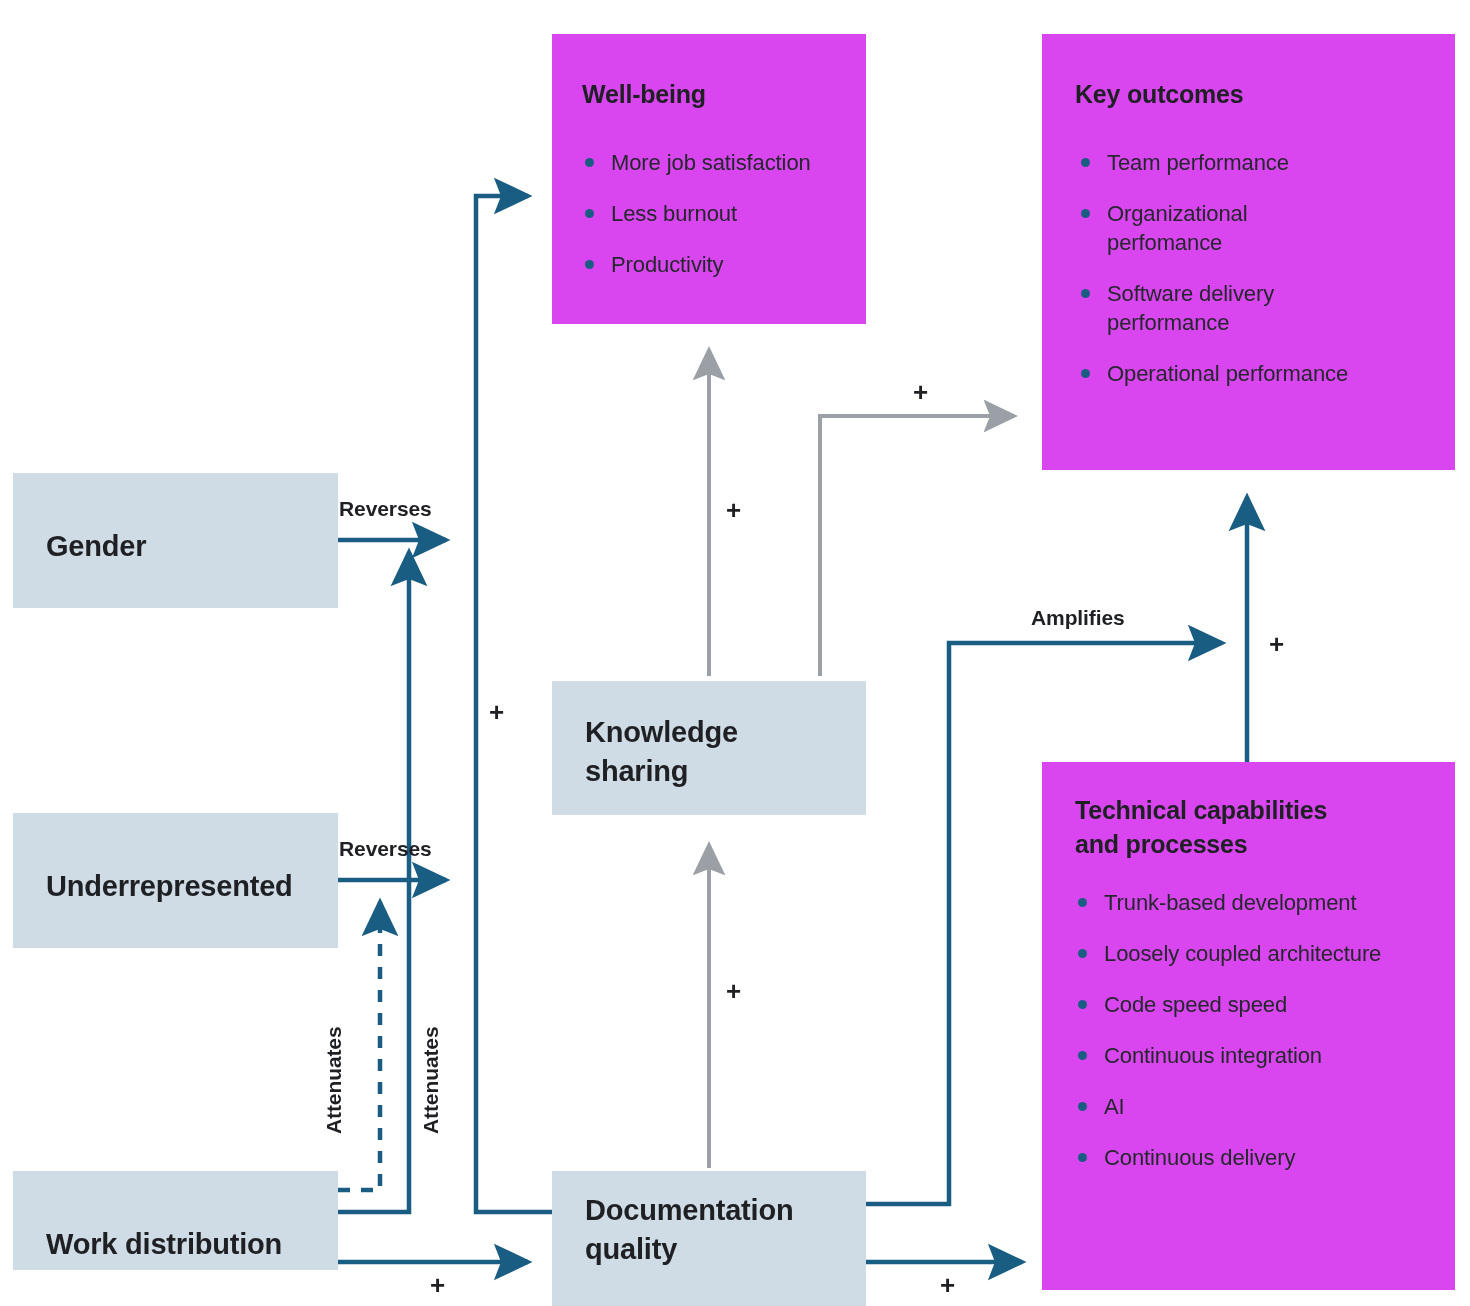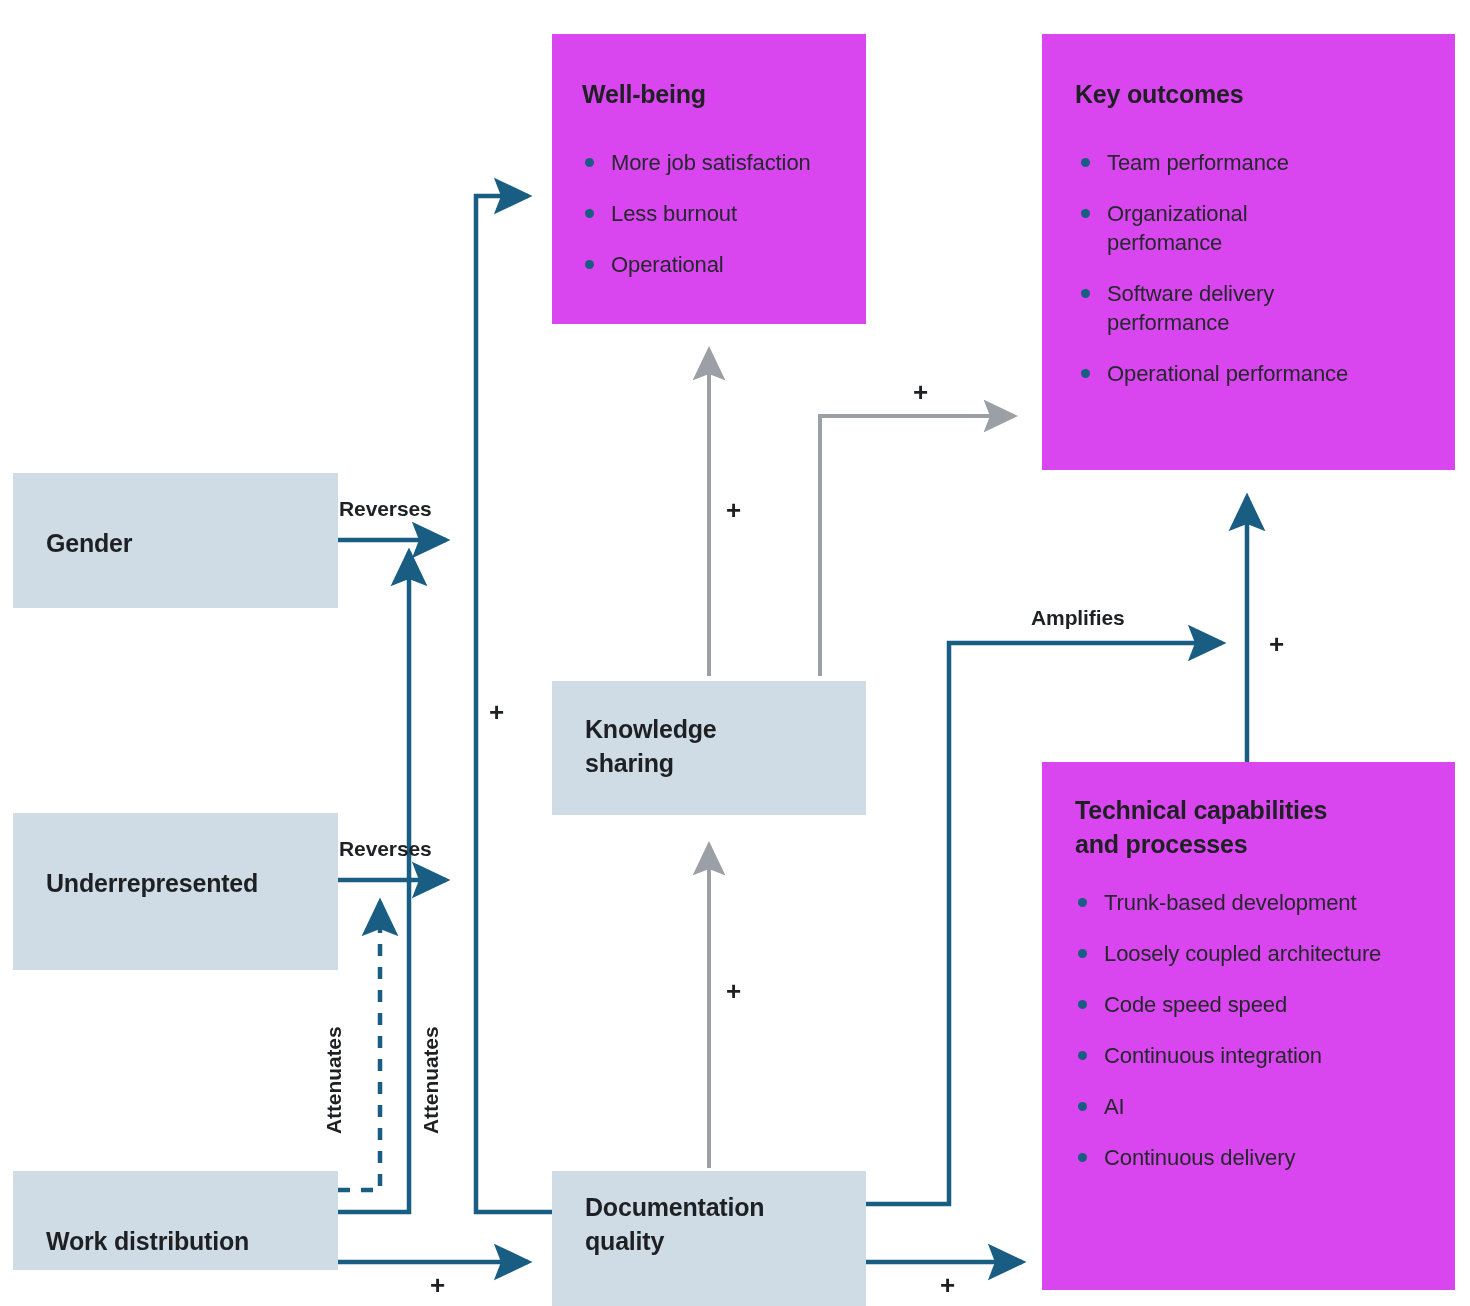--- a/index.html
+++ b/index.html
@@ -5,21 +5,21 @@
   html,body{margin:0;padding:0;background:#ffffff;}
   body{font-family:"Liberation Sans","DejaVu Sans",sans-serif;}
   #stage{position:relative;width:1470px;height:1306px;background:#fff;overflow:hidden;}
   .svg-layer{position:absolute;left:0;top:0;width:1470px;height:1306px;}
 
   .box{position:absolute;box-sizing:border-box;}
   .box-solid{background:#cfdce5;}
   .box-light{background:#d946ef;}
 
   .box-title-solid{
-    font-weight:bold;font-size:25px;color:#1e2024;line-height:1.34;
+    font-weight:bold;font-size:29px;color:#1e2024;line-height:1.34;
     letter-spacing:-0.2px;
   }
   .box-title-light{
     font-weight:bold;font-size:25px;color:#1e2024;line-height:1.34;
     letter-spacing:-0.2px;
   }
   ul.bullets{list-style:none;margin:0;padding:0;}
   ul.bullets li{
     position:relative;padding-left:29px;font-size:22px;color:#24282c;
     line-height:1.32;margin-top:22px;letter-spacing:-0.1px;
@@ -84,21 +84,21 @@
 
       <path d="M476,1212 L476,1212" stroke="#1a5d82" stroke-width="4.5"></path>
     </g>
   </svg>
 
   <div class="box box-light" style="left:552px;top:34px;width:314px;height:290px;">
     <div class="box-title-light" style="position:absolute;left:30px;top:44px;">Well-being</div>
     <ul class="bullets" style="position:absolute;left:30px;top:92px;width:270px;">
       <li><span class="dot"></span><span>More job satisfaction</span></li>
       <li><span class="dot"></span><span>Less burnout</span></li>
-      <li><span class="dot"></span><span>Operational</span></li>
+      <li><span class="dot"></span><span>Productivity</span></li>
     </ul>
   </div>
 
   <div class="box box-light" style="left:1042px;top:34px;width:413px;height:436px;">
     <div class="box-title-light" style="position:absolute;left:33px;top:44px;">Key outcomes</div>
     <ul class="bullets" style="position:absolute;left:36px;top:92px;width:330px;">
       <li><span class="dot"></span><span>Team performance</span></li>
       <li style="max-width:190px;"><span class="dot"></span><span>Organizational perfomance</span></li>
       <li style="max-width:215px;"><span class="dot"></span><span>Software delivery performance</span></li>
       <li><span class="dot"></span><span>Operational performance</span></li>
@@ -117,21 +117,21 @@
       <li><span class="dot"></span><span>Continuous integration</span></li>
       <li><span class="dot"></span><span>AI</span></li>
       <li><span class="dot"></span><span>Continuous delivery</span></li>
     </ul>
   </div>
 
   <div class="box box-solid" style="left:13px;top:473px;width:325px;height:135px;">
     <div class="box-title-solid" style="position:absolute;left:33px;top:54px;">Gender</div>
   </div>
 
-  <div class="box box-solid" style="left:13px;top:813px;width:325px;height:157px;">
+  <div class="box box-solid" style="left:13px;top:813px;width:325px;height:135px;">
     <div class="box-title-solid" style="position:absolute;left:33px;top:54px;">Underrepresented</div>
   </div>
 
   <div class="box box-solid" style="left:13px;top:1171px;width:325px;height:99px;">
     <div class="box-title-solid" style="position:absolute;left:33px;top:54px;">Work distribution</div>
   </div>
 
   <div class="box box-solid" style="left:552px;top:681px;width:314px;height:134px;">
     <div class="box-title-solid" style="position:absolute;left:33px;top:32px;">
       <div>Knowledge</div>

